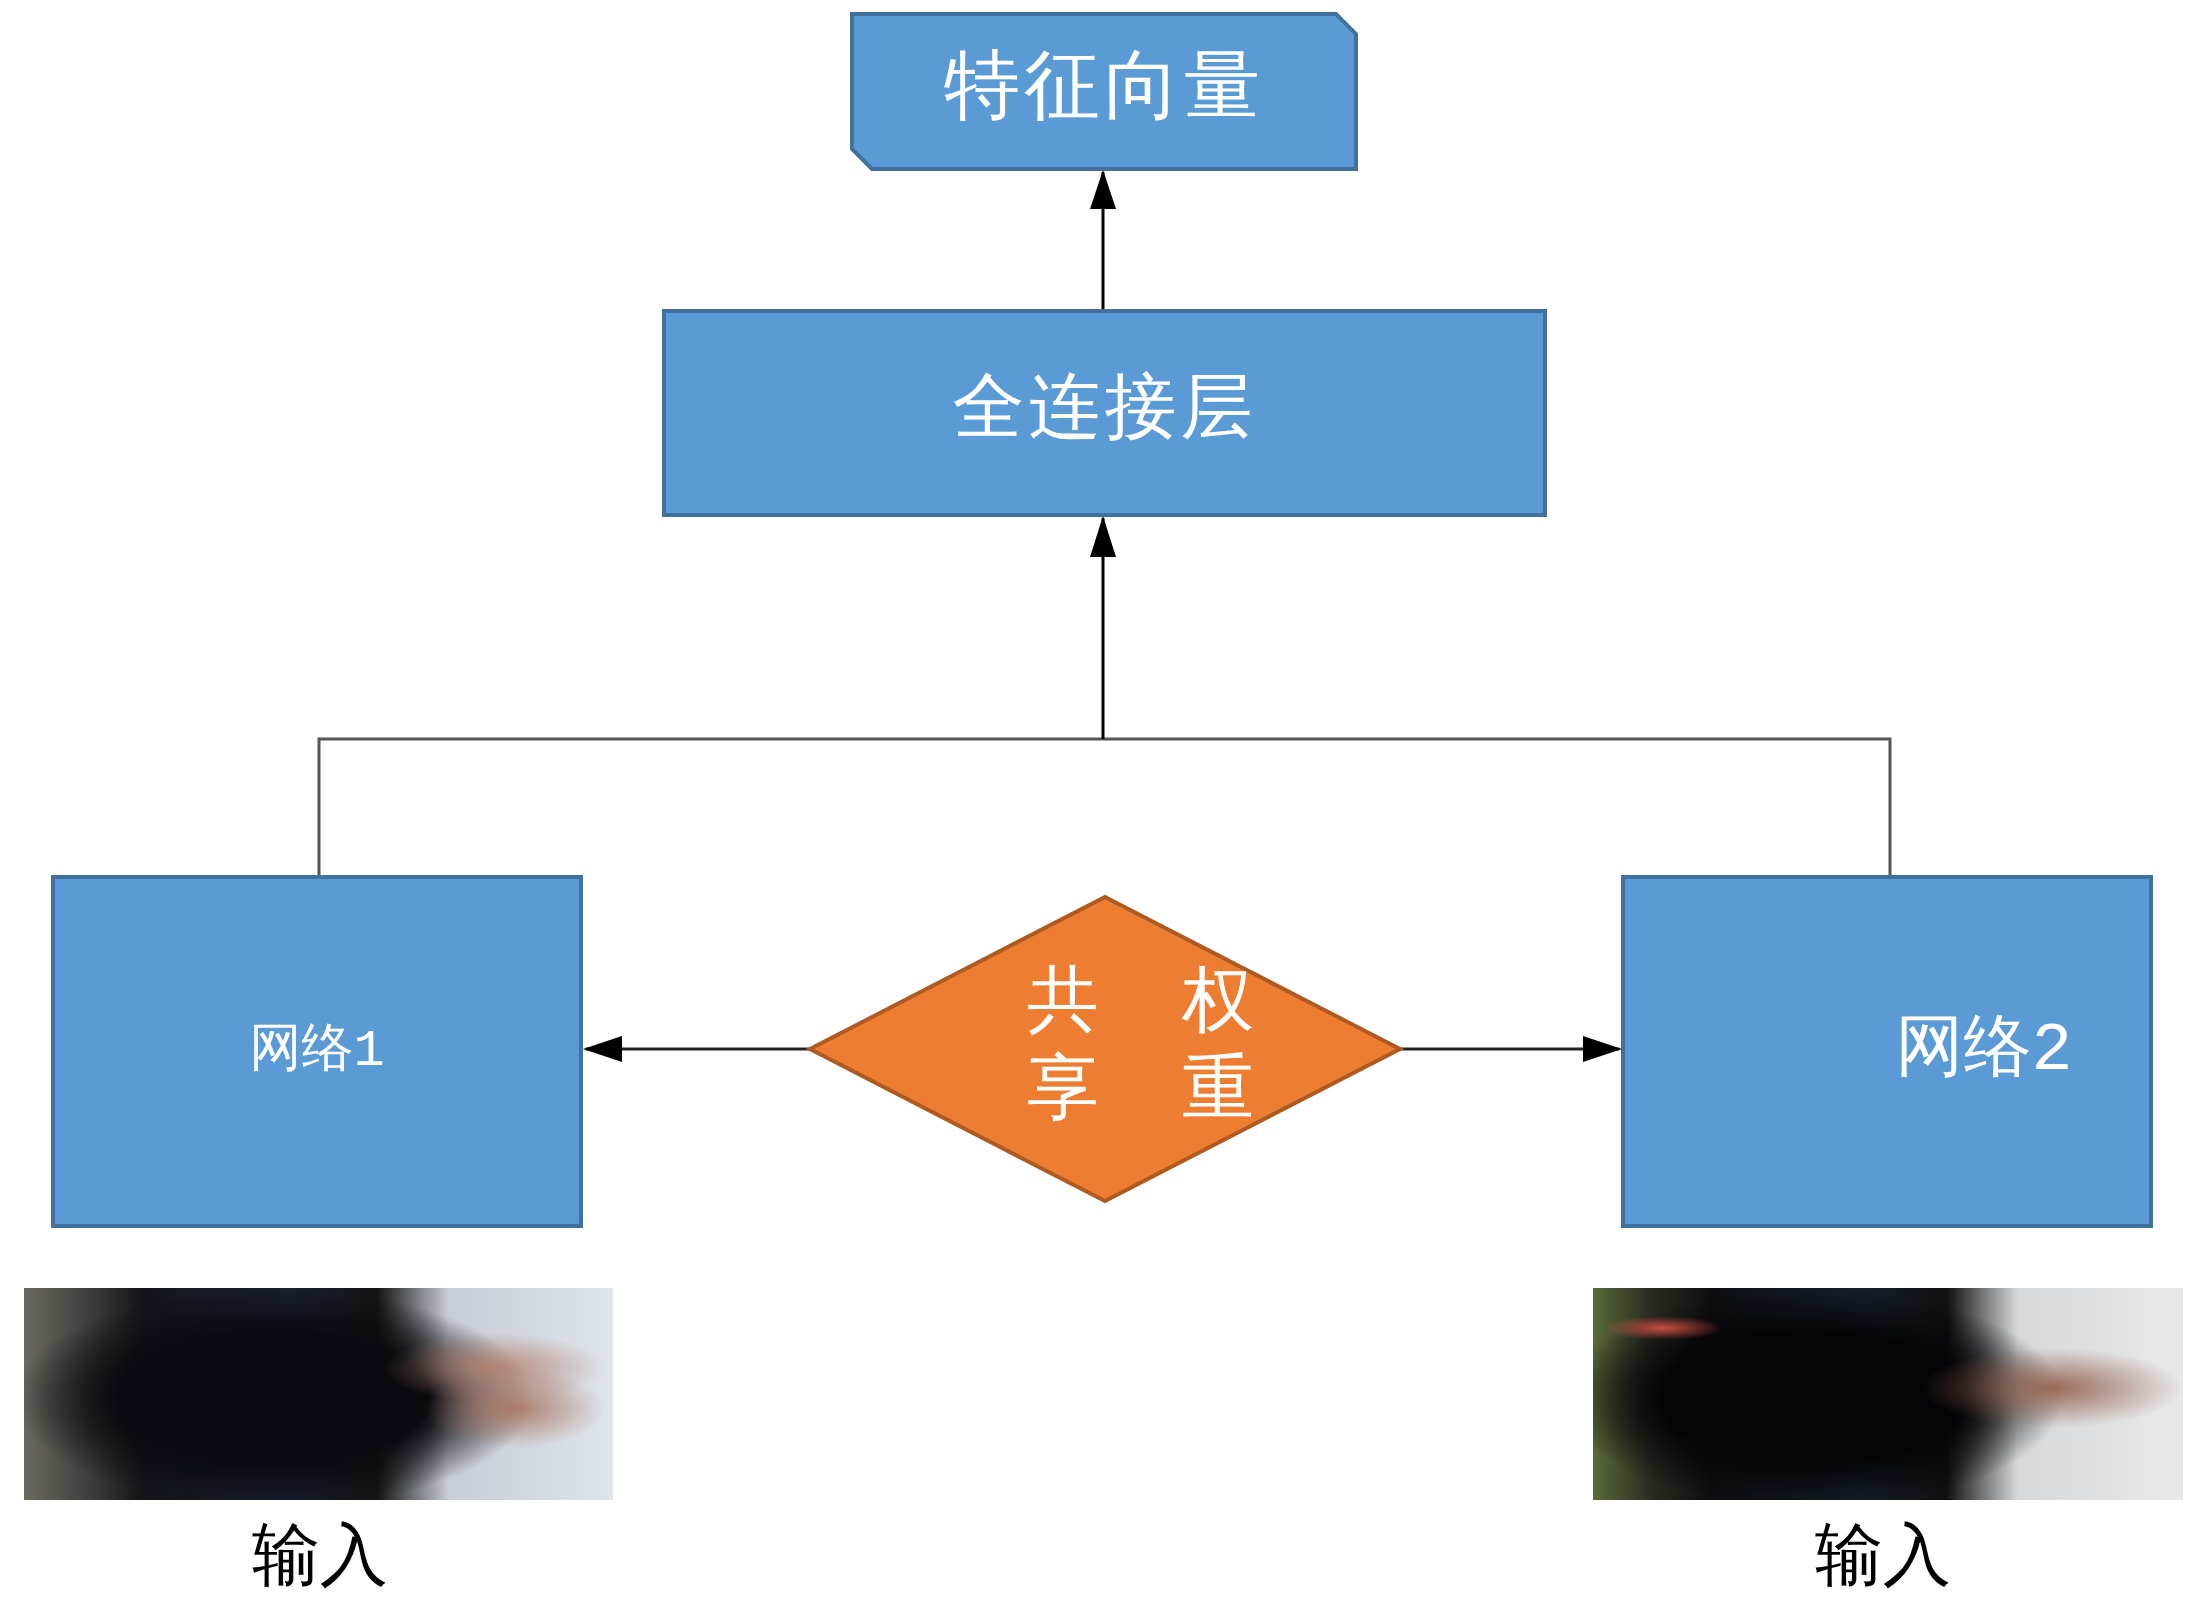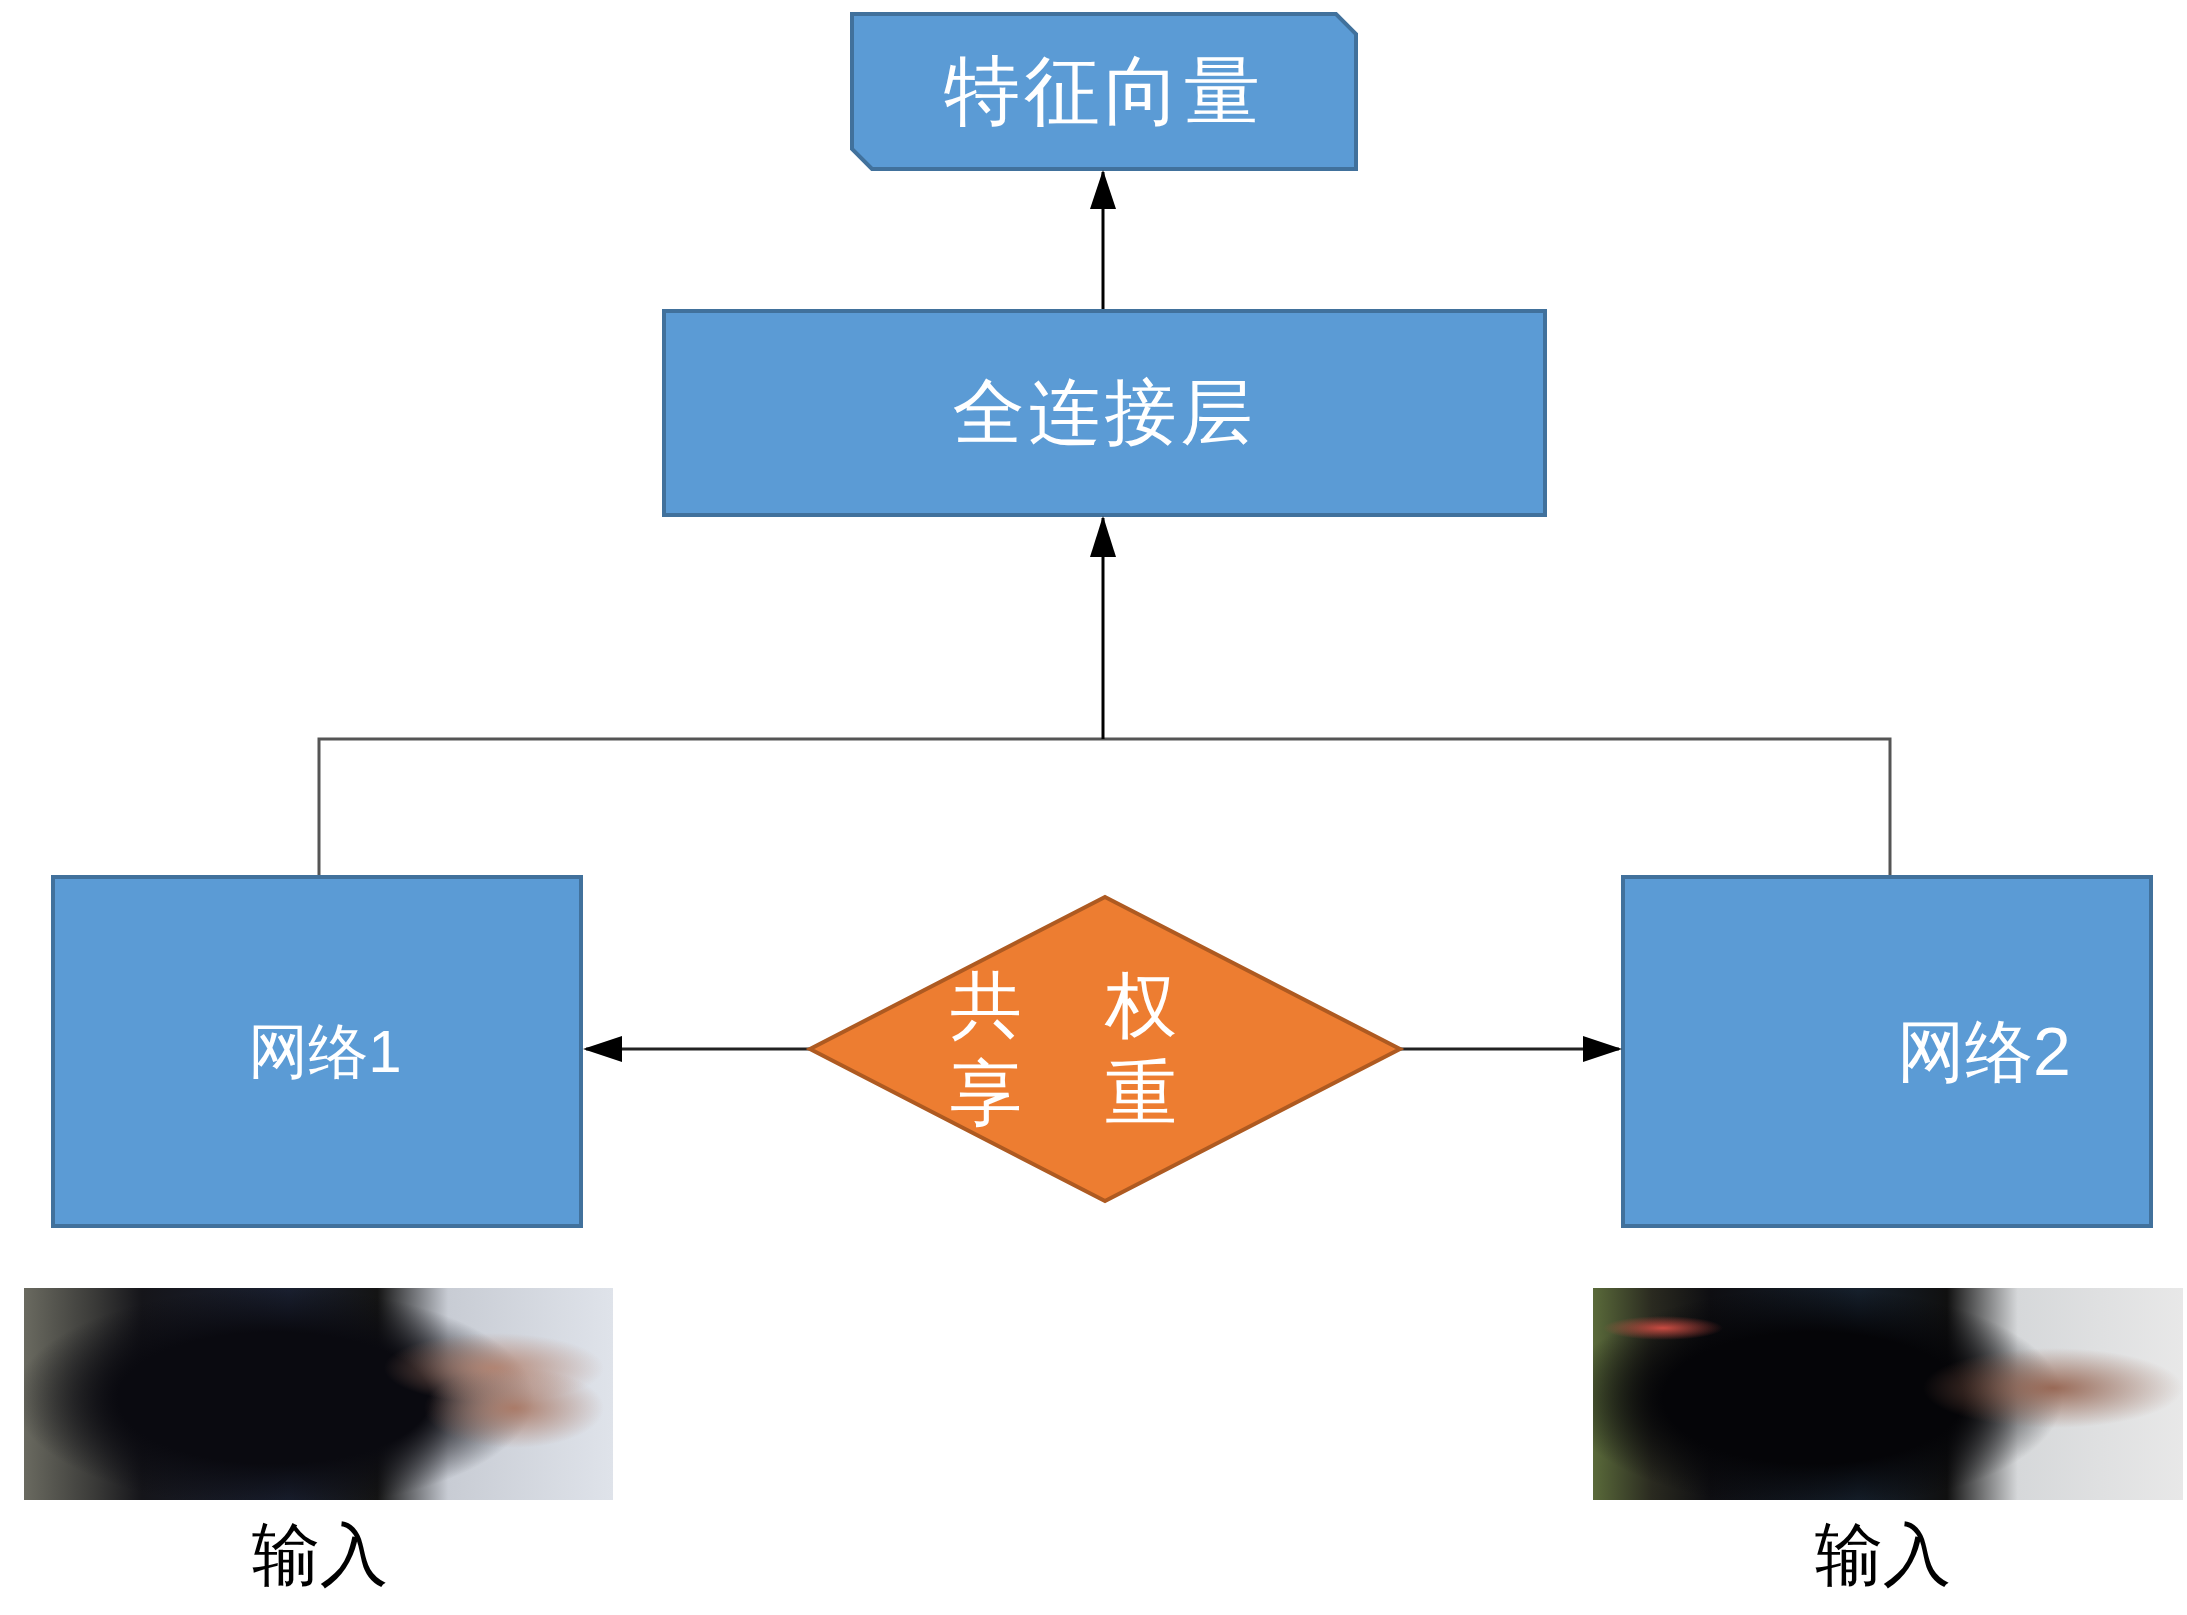--- a/index.html
+++ b/index.html
@@ -1,20 +1,20 @@
 <!DOCTYPE html>
 <html><head>
 <meta charset="utf-8">
 <style>
   html, body { margin: 0; padding: 0; background: #ffffff; }
   body { width: 2187px; height: 1615px; position: relative; overflow: hidden; }
   #canvas { position: absolute; left: 0; top: 0; width: 2187px; height: 1615px; }
   .node-label {
-    position: absolute; color: #ffffff; text-align: left;
-    font-family: Liberation Sans, sans-serif;
+    position: absolute; color: #ffffff; text-align: right;
+    font-family: Liberation Mono, monospace;
     display: flex; align-items: center; justify-content: center;
     pointer-events: none; line-height: 1.22;
   }
   .cap {
     position: absolute; color: #000000; text-align: center;
     font-family: Liberation Serif, serif;
     font-size: 68px;
   }
   .photo { position: absolute; overflow: hidden; }
 </style>
@@ -48,21 +48,21 @@
   <line x1="1400" y1="1049" x2="1619" y2="1049" stroke="#222" stroke-width="3"></line>
   <polygon points="1622,1049 1583,1036 1583,1062" fill="#000"></polygon>
 
   <polygon points="1105,897 1400,1049 1105,1201 810,1049" fill="#ED7D31" stroke="#AE5A21" stroke-width="4"></polygon>
 </svg>
 
 <div class="node-label" style="left:852px; top:14px; width:504px; height:155px; font-size:76px; letter-spacing:4px;">特征向量</div>
 
 <div class="node-label" style="left:664px; top:311px; width:881px; height:204px; font-size:72px; letter-spacing:4px;">全连接层</div>
 
-<div class="node-label" style="left:61px; top:877px; width:528px; height:349px; font-size:60px;">网络1</div>
+<div class="node-label" style="left:53px; top:877px; width:528px; height:349px; font-size:52px;">网络1</div>
 
 <div class="node-label" style="left:1720px; top:877px; width:528px; height:349px; font-size:68px;">网络2</div>
 
 <div class="node-label" style="left:950px; top:950px; width:310px; height:200px; font-size:72px; flex-direction:row; letter-spacing:6px;">
   <span>共享</span>
   <span>权重</span>
 </div>
 
 <div class="photo" style="left:24px; top:1288px; width:589px; height:212px;
      background:

